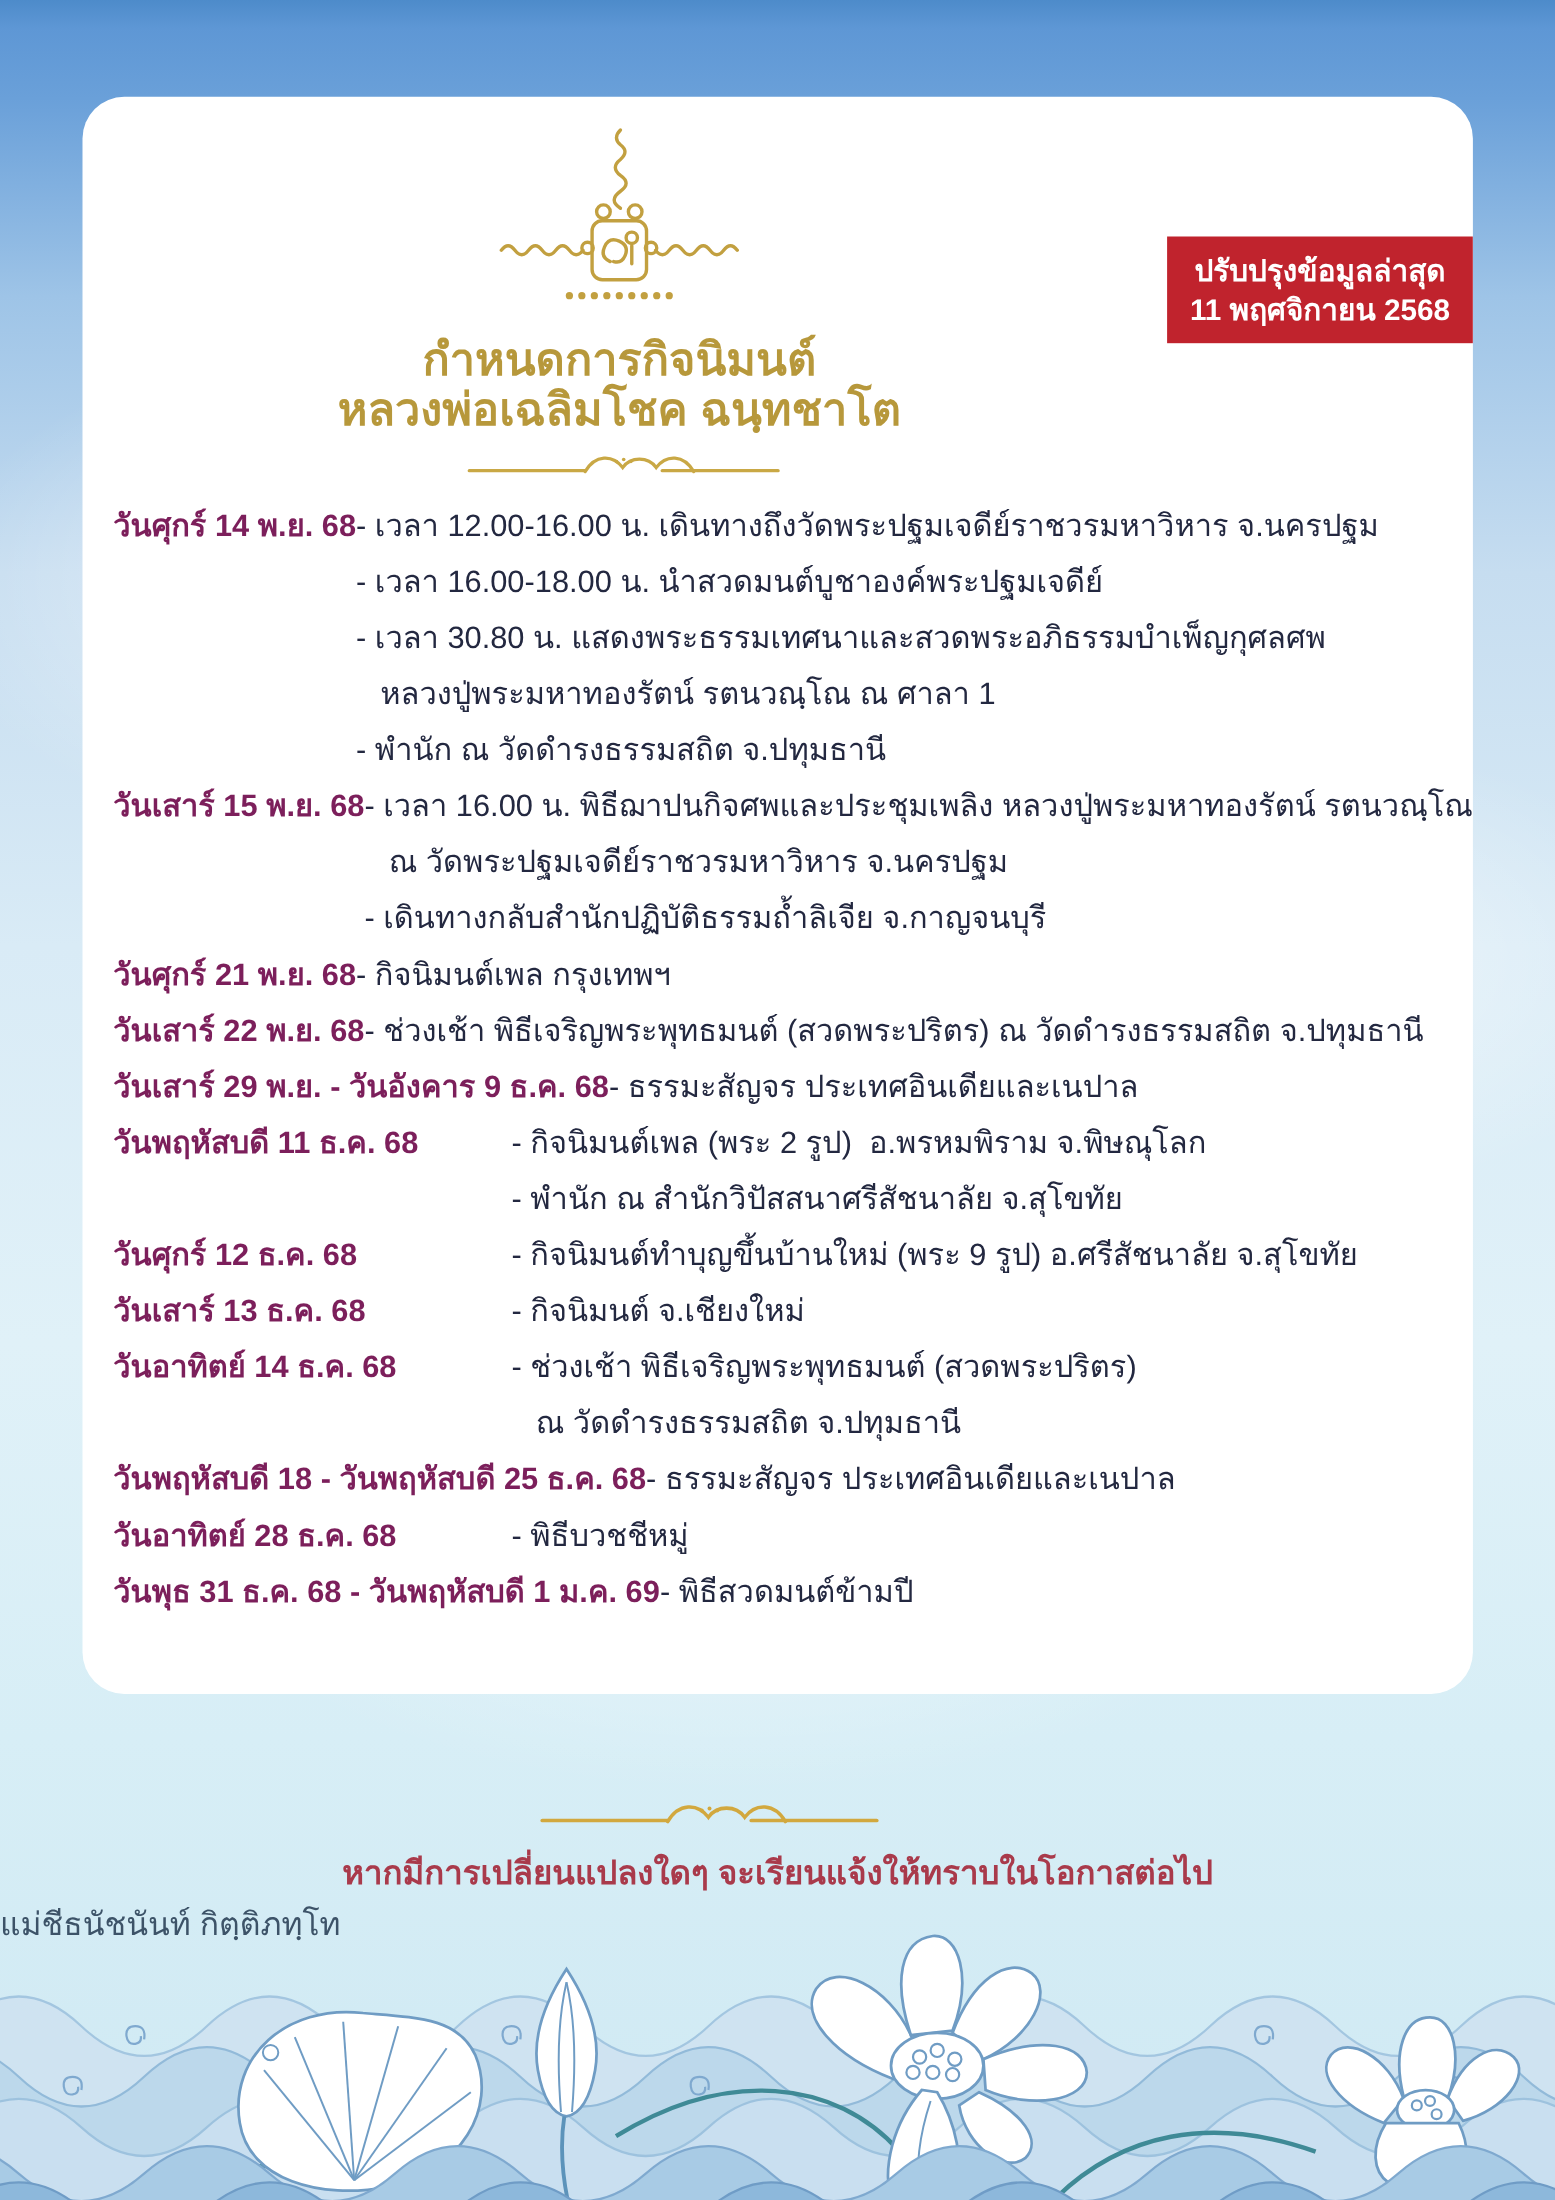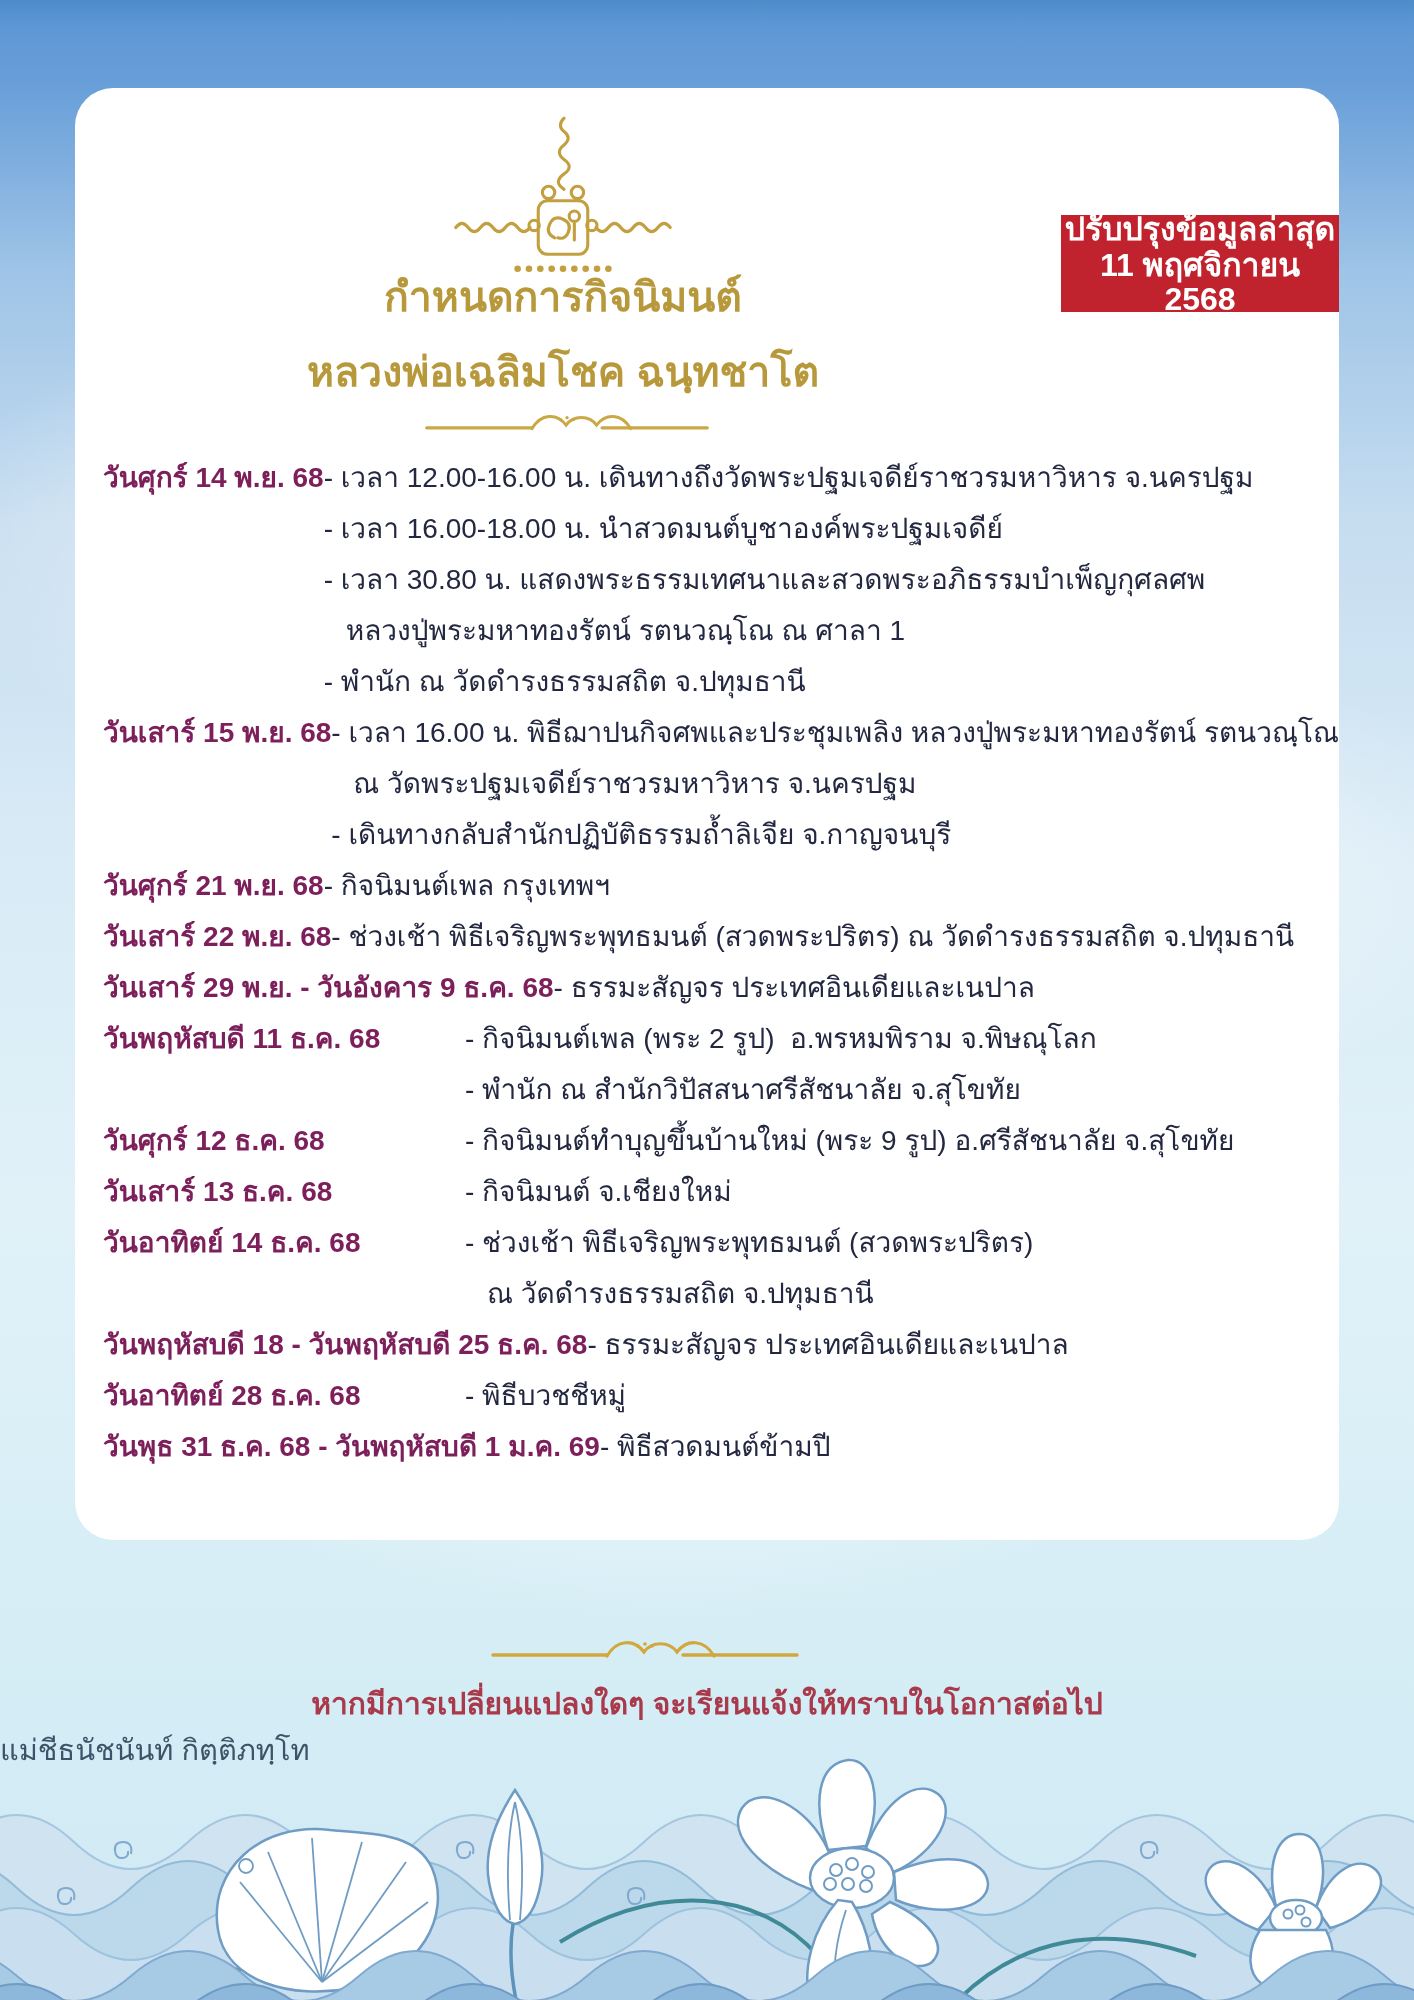--- a/index.html
+++ b/index.html
@@ -19,26 +19,26 @@
     background:radial-gradient(ellipse at center,rgba(255,255,255,.4),rgba(255,255,255,0) 65%);}
 
   .card{
     position:absolute;left:75px;top:88px;width:1264px;height:1452px;
     background:#ffffff;border-radius:38px;overflow:hidden;
   }
   .badge{
     position:absolute;right:0;top:127px;width:278px;height:97px;
     background:#c0232d;color:#ffffff;text-align:center;
     display:flex;flex-direction:column;justify-content:center;gap:2px;
-    font-size:32px;font-weight:600;line-height:34px;
+    font-size:27px;font-weight:600;line-height:34px;
   }
   .emblem{position:absolute;left:488px;top:24px;transform:translateX(-50%);}
   .title{position:absolute;left:488px;transform:translateX(-50%);white-space:pre;
     color:#b7983b;font-weight:bold;font-size:41px;line-height:50px;}
-  .title.l1{top:184px;}
+  .title.l1{top:214px;}
   .title.l2{top:259px;}
   .hdr-divider{position:absolute;left:492px;top:326px;transform:translateX(-50%);color:#c9a845;}
 
   .schedule{position:absolute;left:28px;top:364px;width:1214px;}
   .row{display:flex;align-items:flex-start;}
   .date{flex:0 0 192px;color:#7c1f5b;font-weight:bold;font-size:28px;line-height:51px;white-space:pre;}
   .row.wide .date{flex-basis:362px;}
   .acts{flex:1;min-width:0;}
   .act{color:#232840;font-size:28px;line-height:51px;white-space:pre;}
   .act.cont{padding-left:22px;}

